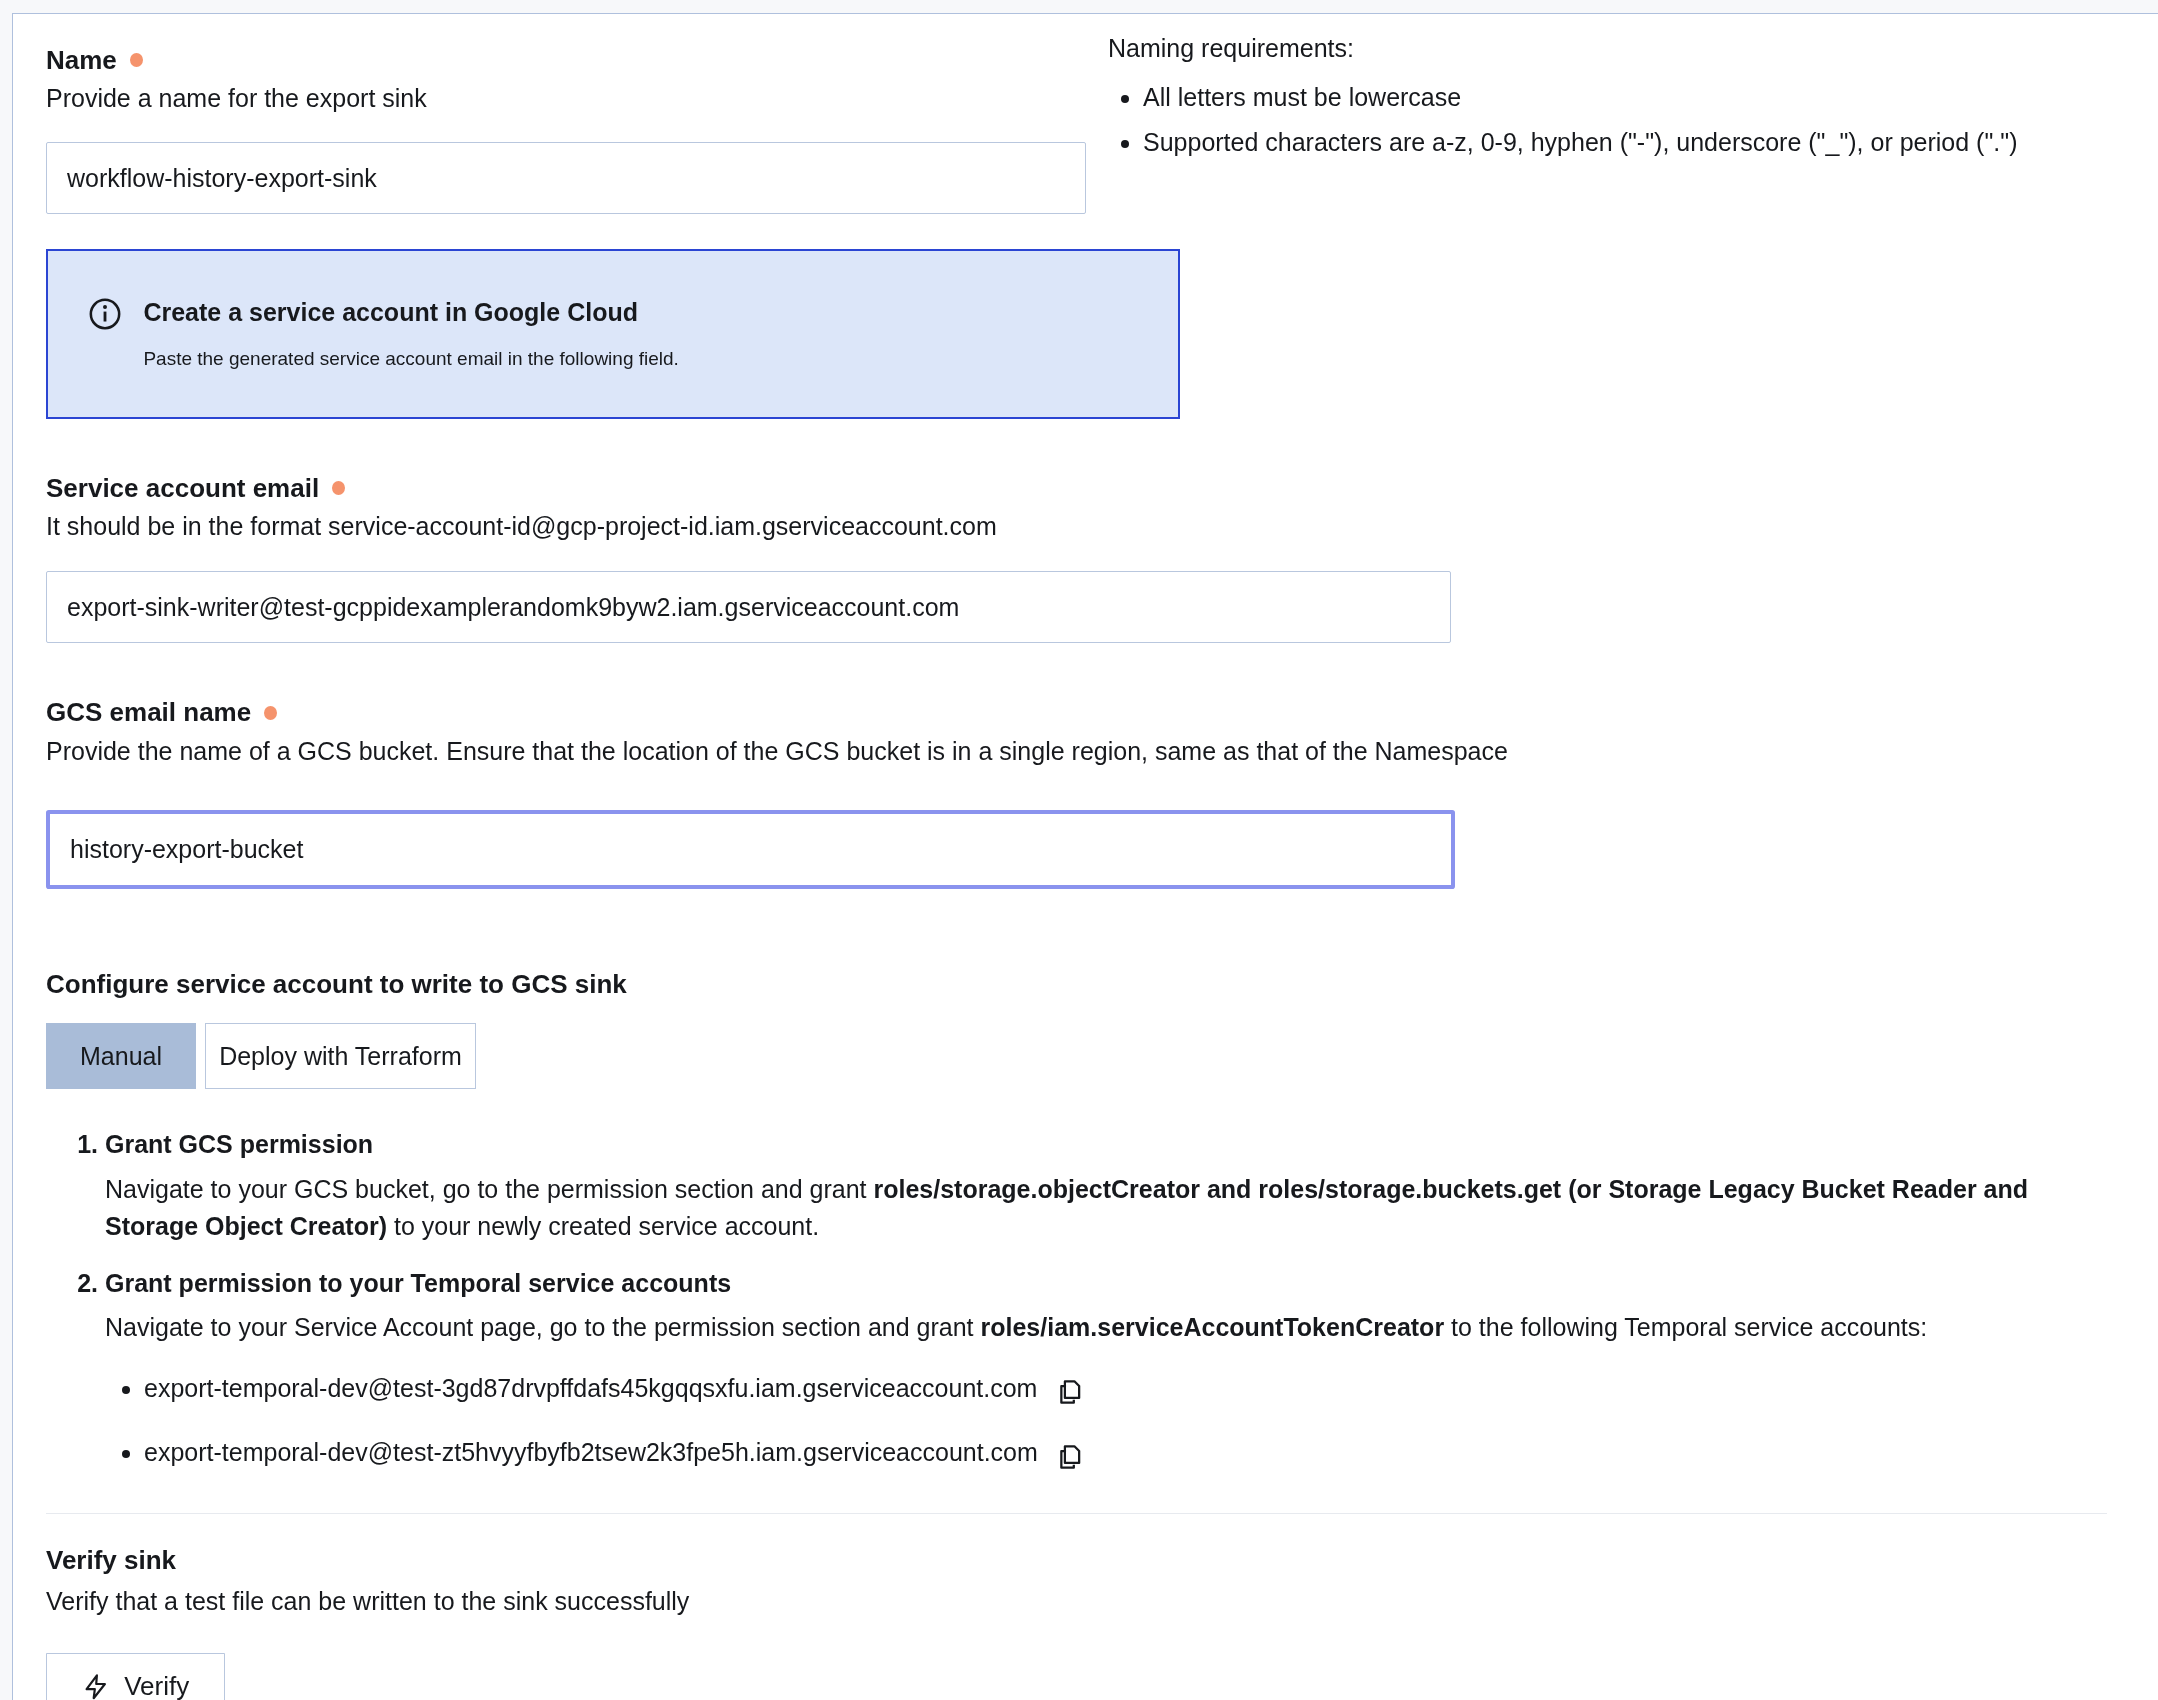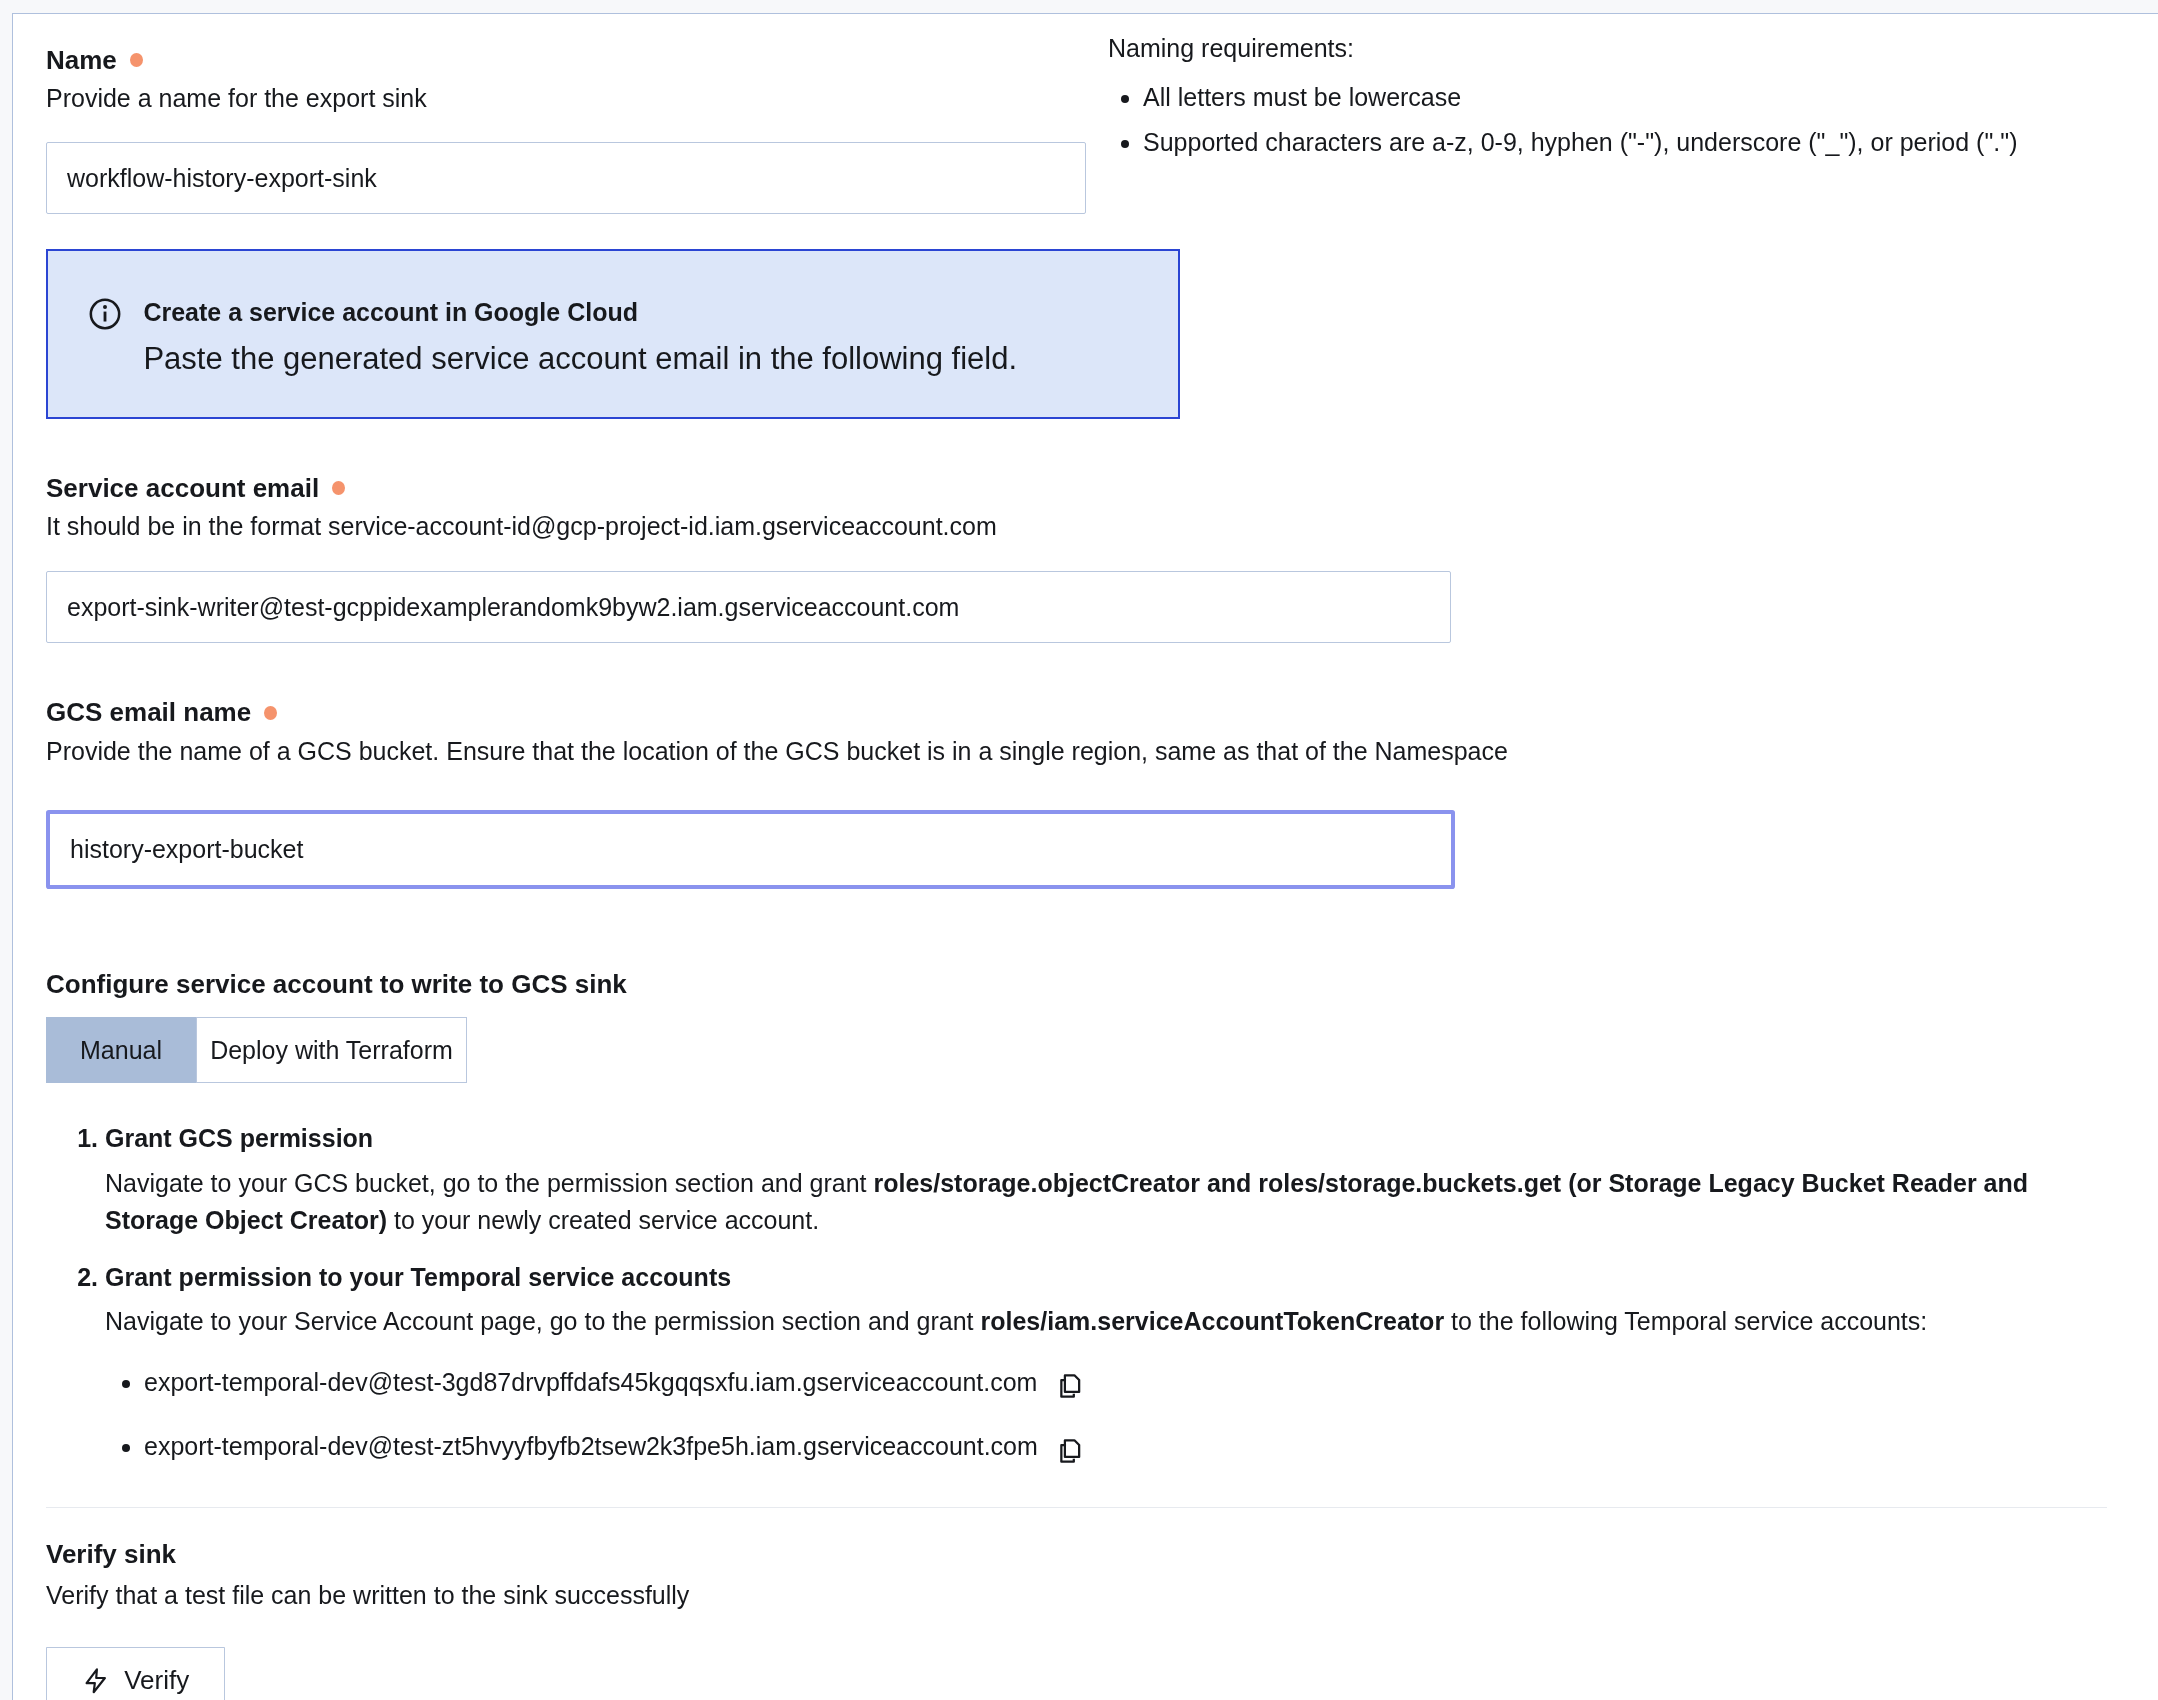--- a/index.html
+++ b/index.html
@@ -72,27 +72,27 @@
     margin-top: 35px;
     background: #DCE6F9;
     border: 2.8px solid #2B45D3;
     display: grid;
     grid-template-columns: 37px auto;
     column-gap: 18.4px;
     padding: 44px 33px 40px 40px;
   }
   .info-icon-wrap { padding-top: 1.8px; }
   .info-title { font-size: 25px; font-weight: 700; line-height: 35px; }
-  .info-body { font-size: 31px; line-height: 37px; margin-top: 9.2px; }
+  .info-body { font-size: 19px; line-height: 37px; margin-top: 9.2px; }
 
   .section-gap-lg { margin-top: 51px; }
 
   
   .section-title { font-size: 26px; font-weight: 700; line-height: 37px; margin-top: 77px; }
-  .tabs { display: inline-flex; margin-top: 14px; }
+  .tabs { display: inline-flex; margin-top: 20px; gap: 9px; }
   .tab {
     box-sizing: border-box;
     height: 66px;
     font-family: "Liberation Sans", "DejaVu Sans", sans-serif;
     font-size: 25px;
     color: #17191d;
     display: inline-flex; align-items: center; justify-content: center;
     cursor: pointer;
   }
   .tab.active { background: #A9BCD8; border: none; width: 150px; }

